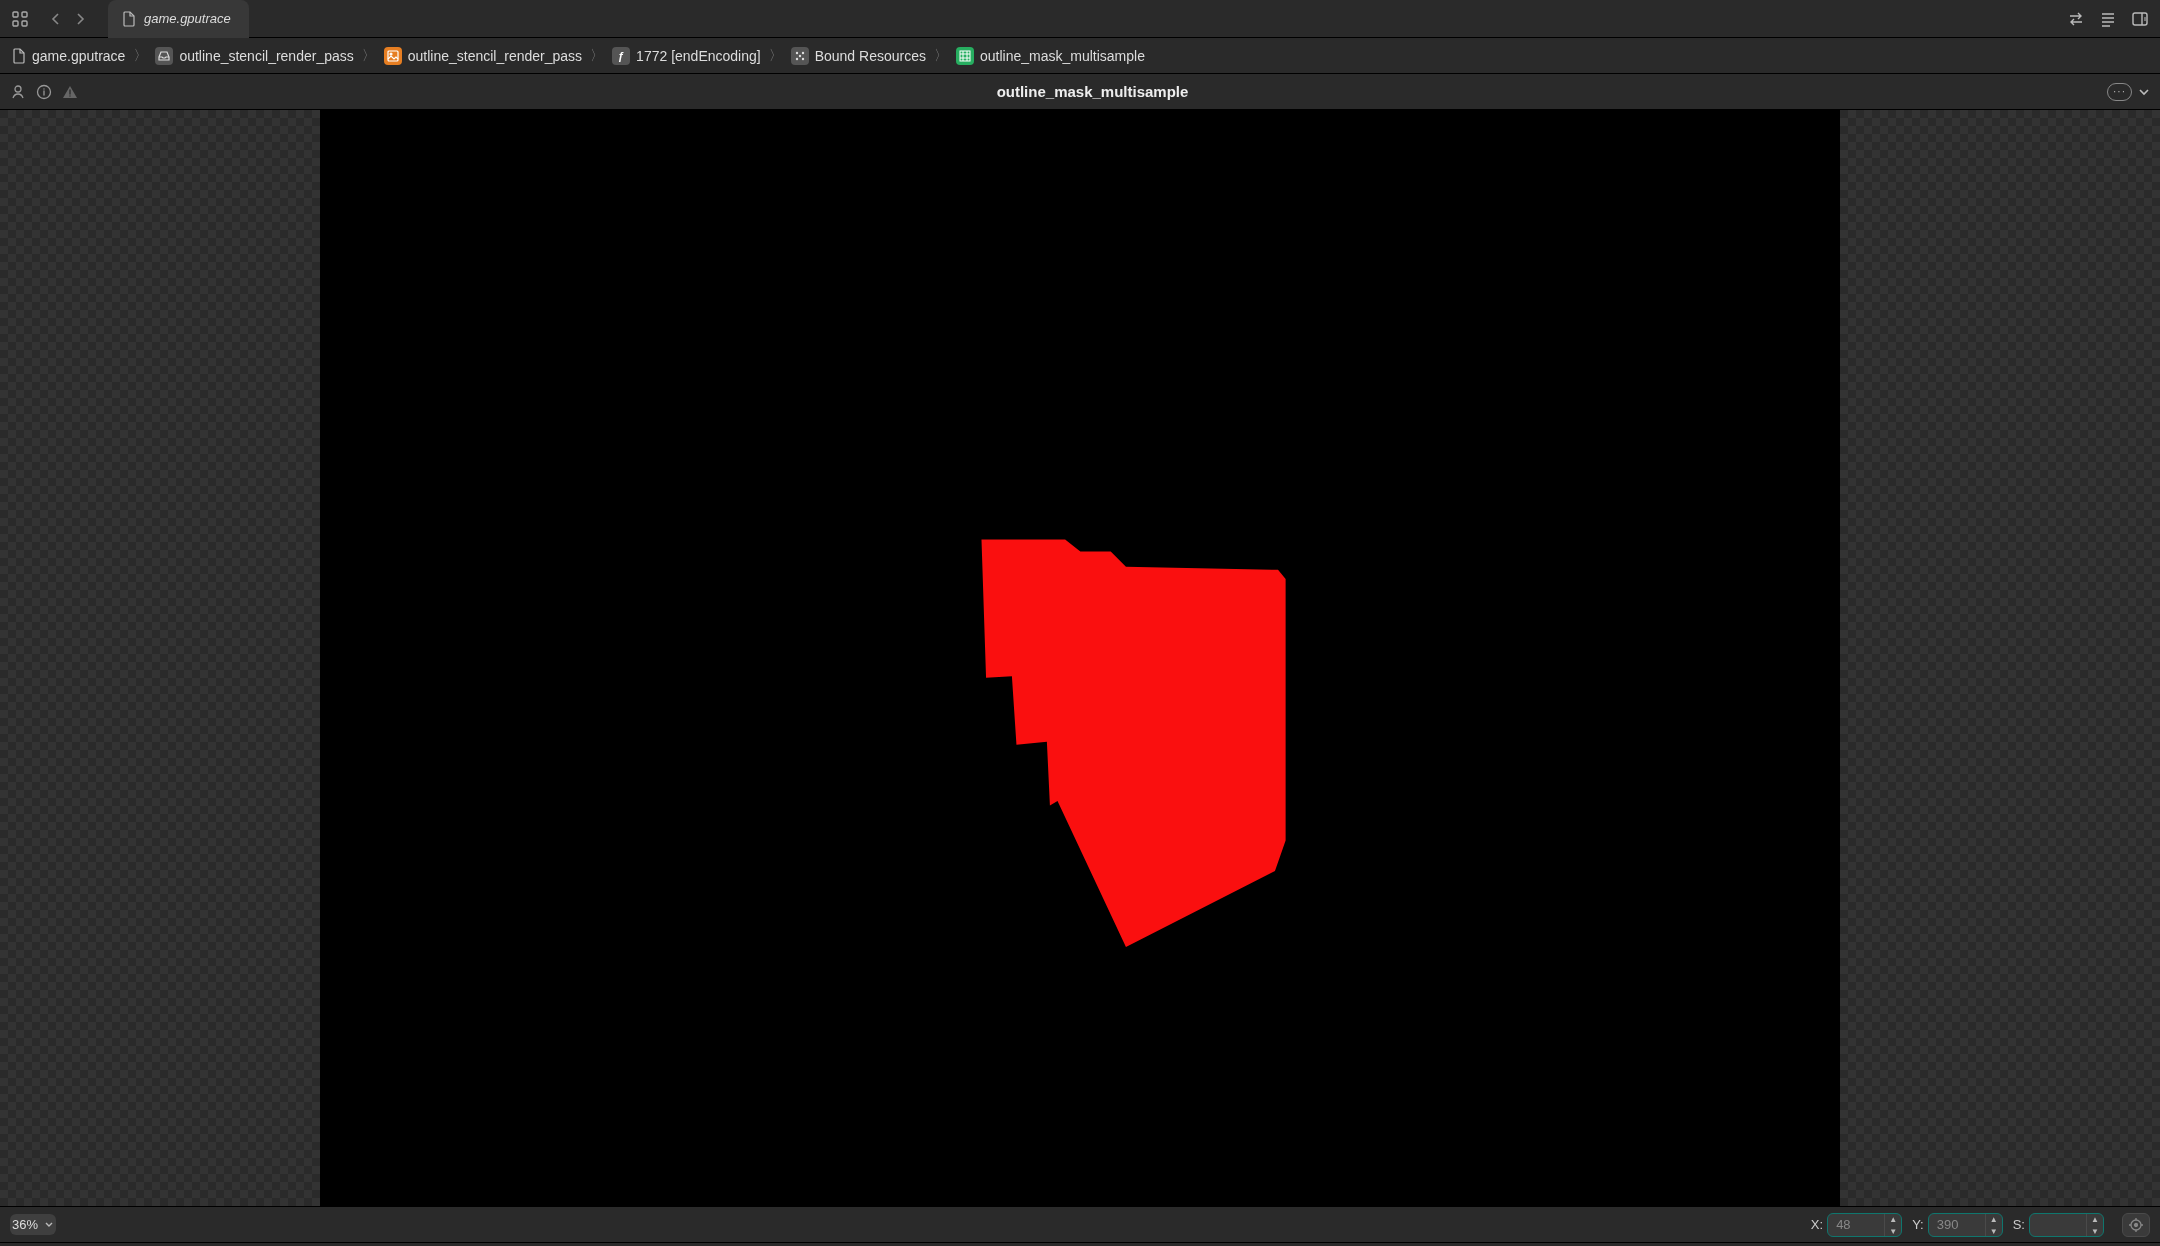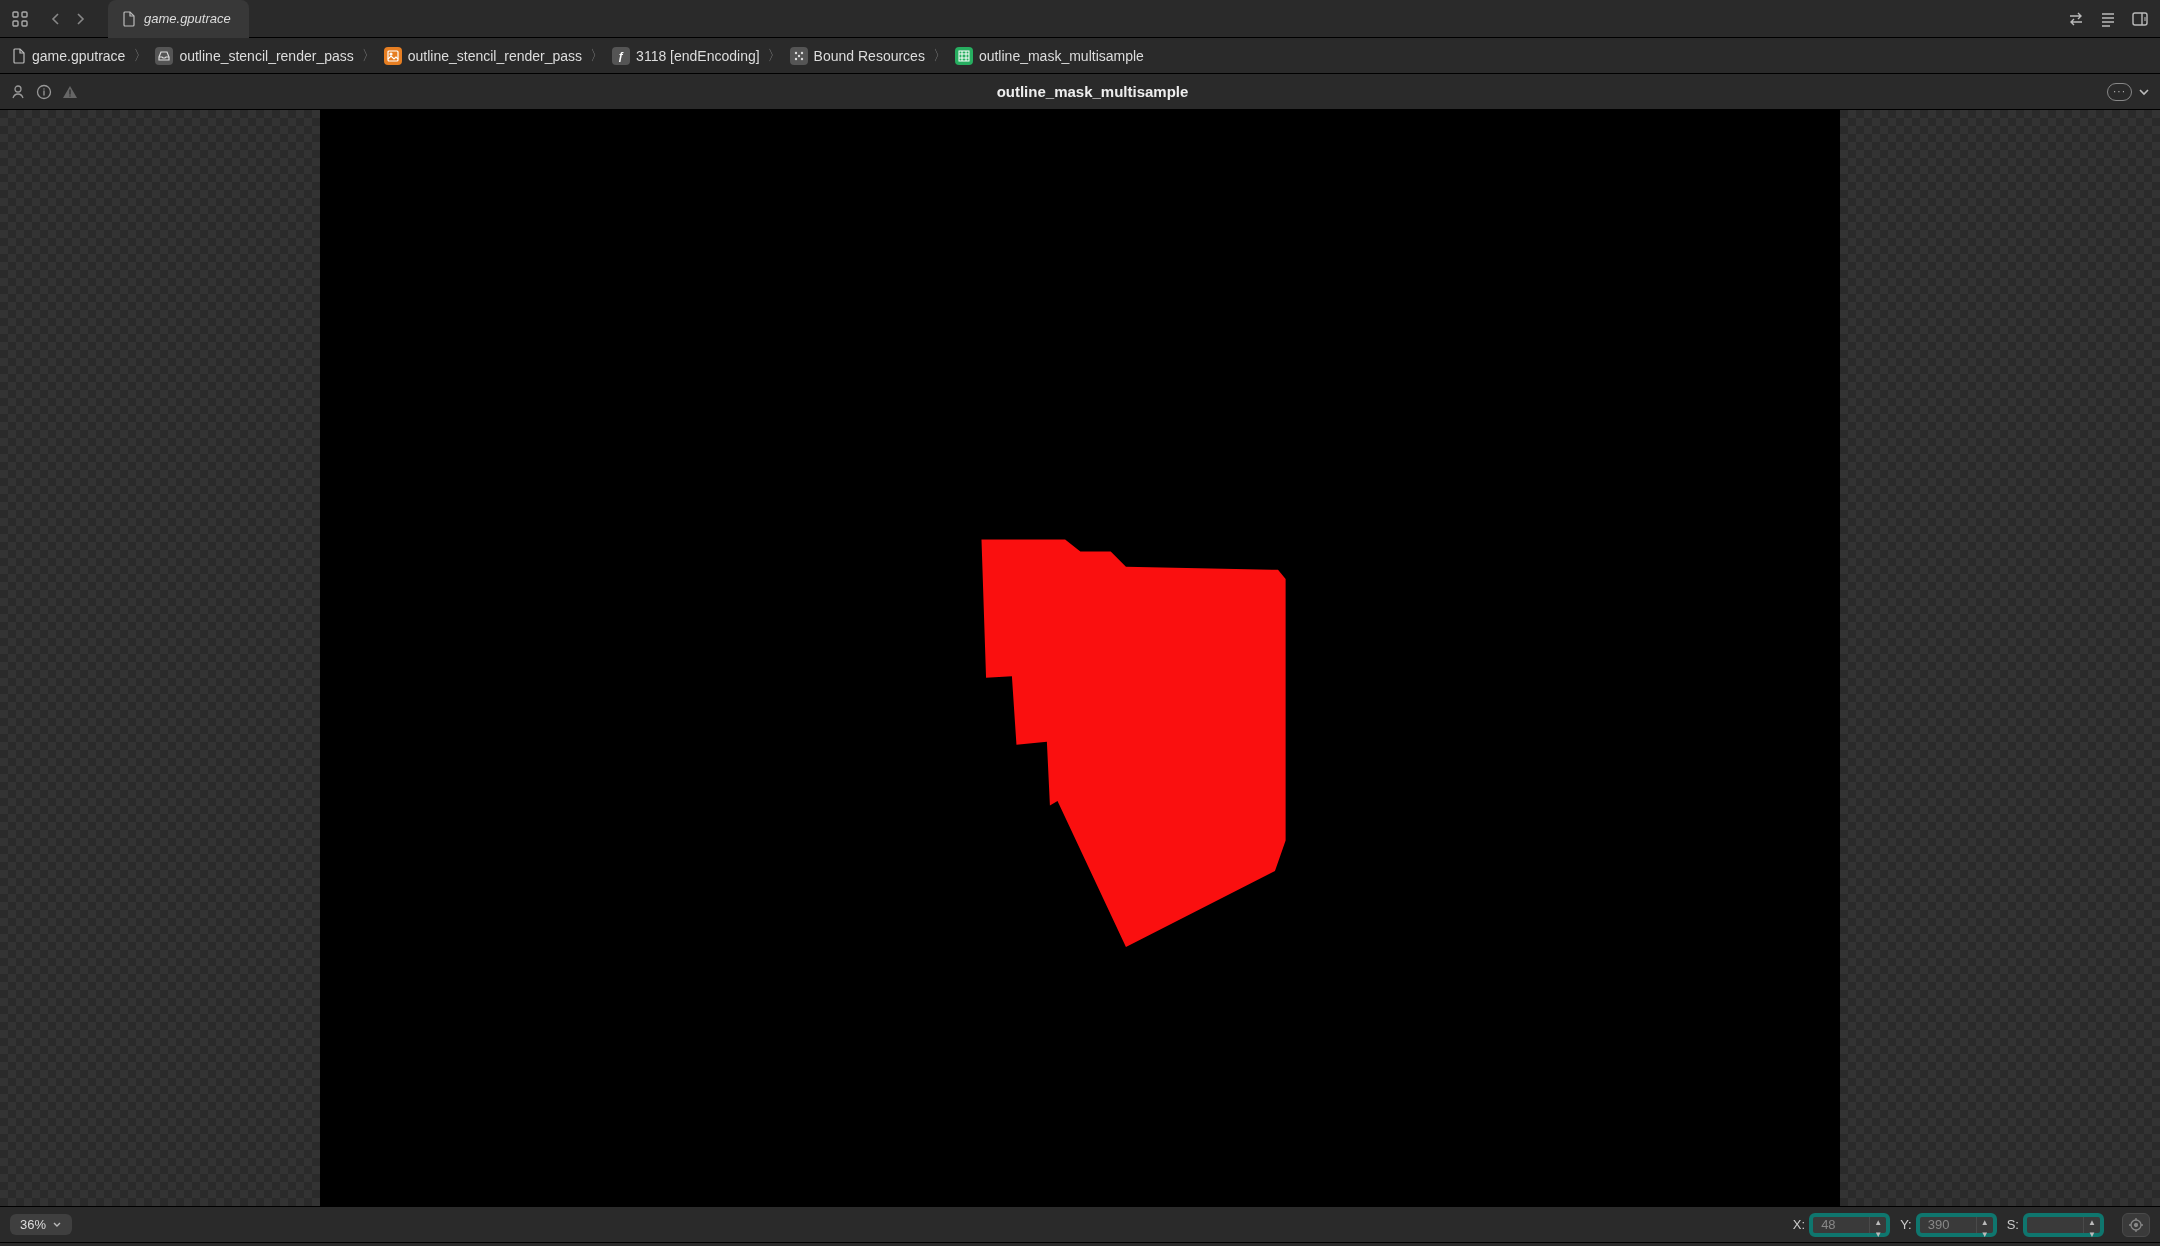--- a/index.html
+++ b/index.html
@@ -108,28 +108,28 @@
     
     .statusbar {
       height: 36px;
       background: #2a2a2a;
       border-top:1px solid #000;
       display:flex; align-items:center;
       padding:0 10px; gap:10px;
     }
     .zoom-pill {
       background:#3f3f3f; border-radius:6px;
-      padding:3px 10px; display:flex; align-items:center; gap:6px;
+      padding:3px 2px; display:flex; align-items:center; gap:6px;
       color:#ddd;
     }
     .statusbar .flex { flex:1; }
     .coord { display:flex; align-items:center; gap:4px; color:#ccc; }
     .coordbox {
       display:flex; align-items:center;
-      background:#3a3a3a; border:4px solid #0f766e; border-radius:6px;
+      background:#3a3a3a; border:1px solid #0f766e; border-radius:6px;
       height:24px; padding:0 0 0 8px;
     }
     .coordbox .val { min-width:48px; color:#888; }
     .stepper {
       display:flex; flex-direction:column; border-left:1px solid #4a4a4a; height:100%;
     }
     .stepper span {
       height:12px; width:16px; font-size:8px; text-align:center; line-height:12px; color:#bbb;
     }
     .target-icon {
@@ -231,21 +231,21 @@
           <circle cx="4" cy="4" r="1" fill="#fff"></circle>
           <path d="M1 9l3-3 3 3 2-2 2 2"></path>
       </svg>
     </span>
     <span>outline_stencil_render_pass</span>
   </span>
   <span class="chev">〉</span>
 
   <span class="crumb">
     <span class="cicon ci-func">ƒ</span>
-    <span>3118 [endEncoding]</span>
+    <span>1772 [endEncoding]</span>
   </span>
   <span class="chev">〉</span>
 
   <span class="crumb">
     <span class="cicon ci-die">
       <svg width="12" height="12" viewBox="0 0 12 12" fill="#ddd">
           <circle cx="3" cy="3" r="1.2"></circle>
           <circle cx="9" cy="3" r="1.2"></circle>
           <circle cx="6" cy="6" r="1.2"></circle>
           <circle cx="3" cy="9" r="1.2"></circle>

